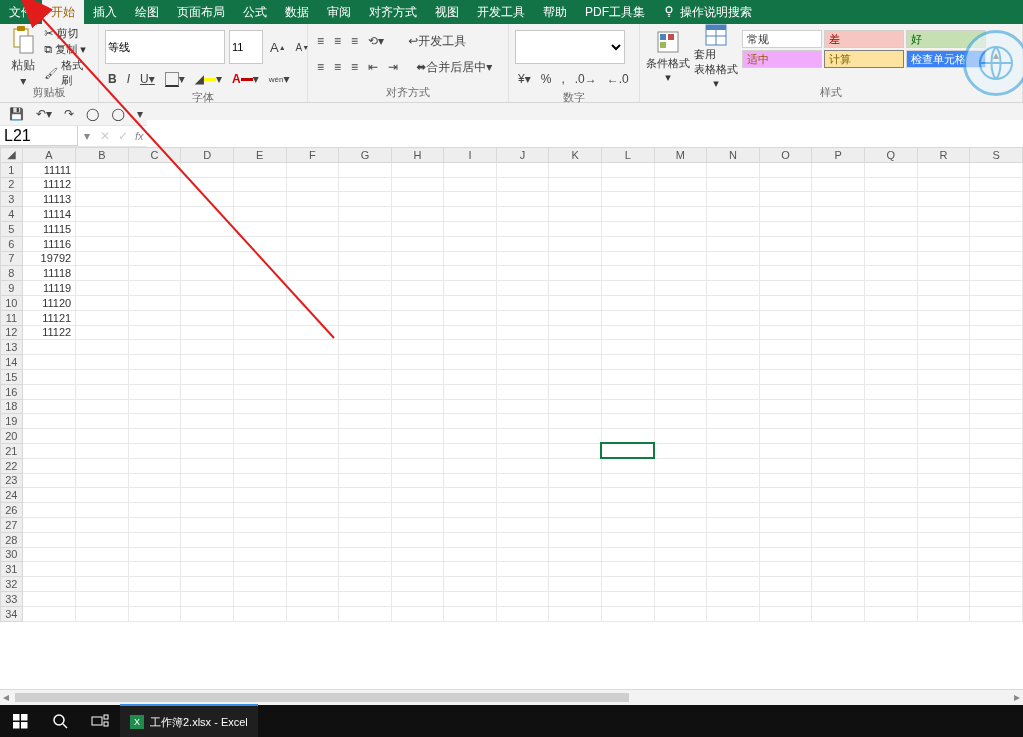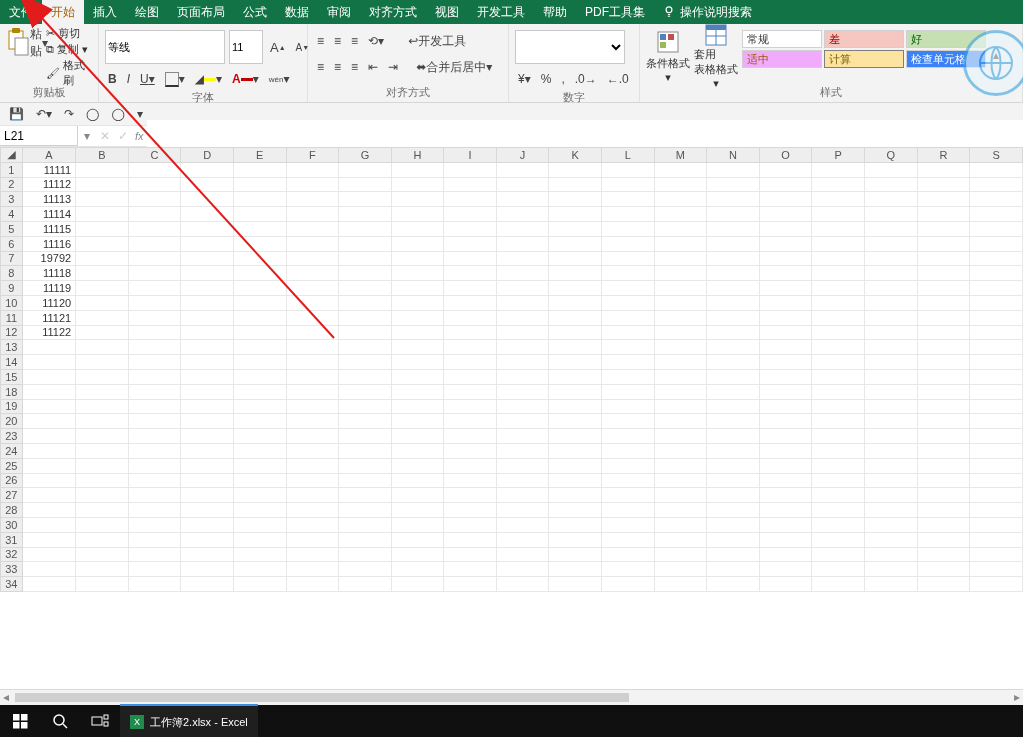--- a/index.html
+++ b/index.html
@@ -11,34 +11,34 @@
   .ribbon{background:#f3f3f3;border-bottom:1px solid #d6d6d6;height:78px;display:flex;position:relative}
   .group{border-right:1px solid #e1e1e1;padding:2px 6px 0 6px;display:flex;flex-direction:column;justify-content:space-between}
   .group-label{font-size:11px;color:#6c6c6c;text-align:center;padding-bottom:2px}
   .row{display:flex;align-items:center;gap:4px}
   .btn{height:20px;display:flex;align-items:center;justify-content:center;border:1px solid transparent;padding:0 2px;color:#444}
   select,input[type=text]{border:1px solid #c8c8c8;background:#fff;font-size:11px;height:18px;box-sizing:border-box;padding:16px 2px}
   .font-name{width:120px}
   .font-size{width:34px}
   .bigbtn{display:flex;flex-direction:column;align-items:center;justify-content:center;width:44px;height:60px;font-size:11px;color:#333}
   .bigbtn .ic{width:28px;height:28px;display:flex;align-items:center;justify-content:center}
-  .clip-big{display:flex;flex-direction:row;align-items:center;width:36px}
+  .clip-big{display:flex;flex-direction:column;align-items:center;width:36px}
   .clip-small{display:flex;flex-direction:column;gap:1px;font-size:11px}
   .clip-small .mini{display:flex;align-items:center;gap:3px;color:#333}
   .styles-row{display:flex;gap:2px}
   .style-chip{width:80px;height:18px;border:1px solid #d0d0d0;display:flex;align-items:center;padding:0 4px;font-size:11px;box-sizing:border-box}
   .chip-normal{background:#fff;color:#333}
   .chip-bad{background:#f6c7c0;color:#9c0006}
   .chip-good{background:#c6e0b4;color:#006100}
   .chip-neutral{background:#f0abfc;color:#9c5700}
   .chip-calc{background:#fce4a0;color:#7f6000;border-color:#7f7f7f}
   .chip-check{background:#3b82f6;color:#fff}
   .qat{height:22px;background:#f3f3f3;border-bottom:1px solid #e5e5e5;display:flex;align-items:center;gap:6px;padding-left:6px;color:#6d6d6d}
   .namebox-bar{height:20px;background:#fff;border-bottom:1px solid #e5e5e5;display:flex;align-items:center}
-  .namebox-bar .namebox{width:78px;border:1px solid #d0d0d0;border-top:none;border-left:none;height:20px;font-size:12px;padding:0 4px;box-sizing:border-box}
+  .namebox-bar .namebox{width:78px;border:1px solid #d0d0d0;border-top:none;border-left:none;height:20px;font-size:16px;padding:0 4px;box-sizing:border-box}
   .namebox-bar .fx-area{display:flex;align-items:center;flex:1}
   .namebox-bar .fx-btn{width:18px;text-align:center;color:#888}
   .fx-lbl{font-style:italic;color:#888;font-size:11px;padding:0 3px}
   .sheet{position:relative;overflow:hidden}
   table.grid{border-collapse:collapse;table-layout:fixed}
   table.grid th,table.grid td{border:1px solid #e8e8e8;font-size:11px;font-weight:normal;padding:0;height:14.8px;box-sizing:border-box}
   table.grid thead th{background:#eee;color:#555;border-color:#d8d8d8;text-align:center}
   table.grid tbody th{background:#eee;color:#555;border-color:#d8d8d8;width:22px;text-align:center}
   table.grid td{text-align:right;padding-right:4px;color:#333}
   .selcell{outline:2px solid #107c41;outline-offset:-1px;background:#fff}
@@ -658,20 +658,42 @@
           <td class=""></td>
           <td class=""></td>
           <td class=""></td>
           <td class=""></td>
           <td class=""></td>
           <td class=""></td>
           <td class=""></td>
           <td class=""></td>
         </tr>
         <tr>
+          <th>16</th>
+          <td class=""></td>
+          <td class=""></td>
+          <td class=""></td>
+          <td class=""></td>
+          <td class=""></td>
+          <td class=""></td>
+          <td class=""></td>
+          <td class=""></td>
+          <td class=""></td>
+          <td class=""></td>
+          <td class=""></td>
+          <td class=""></td>
+          <td class=""></td>
+          <td class=""></td>
+          <td class=""></td>
+          <td class=""></td>
+          <td class=""></td>
+          <td class=""></td>
+          <td class=""></td>
+        </tr>
+        <tr>
           <th>18</th>
           <td class=""></td>
           <td class=""></td>
           <td class=""></td>
           <td class=""></td>
           <td class=""></td>
           <td class=""></td>
           <td class=""></td>
           <td class=""></td>
           <td class=""></td>
@@ -724,20 +746,64 @@
           <td class=""></td>
           <td class=""></td>
           <td class=""></td>
           <td class=""></td>
           <td class=""></td>
           <td class=""></td>
           <td class=""></td>
           <td class=""></td>
         </tr>
         <tr>
+          <th>21</th>
+          <td class=""></td>
+          <td class=""></td>
+          <td class=""></td>
+          <td class=""></td>
+          <td class=""></td>
+          <td class=""></td>
+          <td class=""></td>
+          <td class=""></td>
+          <td class=""></td>
+          <td class=""></td>
+          <td class=""></td>
+          <td class="selcell"></td>
+          <td class=""></td>
+          <td class=""></td>
+          <td class=""></td>
+          <td class=""></td>
+          <td class=""></td>
+          <td class=""></td>
+          <td class=""></td>
+        </tr>
+        <tr>
+          <th>22</th>
+          <td class=""></td>
+          <td class=""></td>
+          <td class=""></td>
+          <td class=""></td>
+          <td class=""></td>
+          <td class=""></td>
+          <td class=""></td>
+          <td class=""></td>
+          <td class=""></td>
+          <td class=""></td>
+          <td class=""></td>
+          <td class=""></td>
+          <td class=""></td>
+          <td class=""></td>
+          <td class=""></td>
+          <td class=""></td>
+          <td class=""></td>
+          <td class=""></td>
+          <td class=""></td>
+        </tr>
+        <tr>
           <th>23</th>
           <td class=""></td>
           <td class=""></td>
           <td class=""></td>
           <td class=""></td>
           <td class=""></td>
           <td class=""></td>
           <td class=""></td>
           <td class=""></td>
           <td class=""></td>
@@ -747,42 +813,20 @@
           <td class=""></td>
           <td class=""></td>
           <td class=""></td>
           <td class=""></td>
           <td class=""></td>
           <td class=""></td>
           <td class=""></td>
         </tr>
         <tr>
           <th>24</th>
-          <td class=""></td>
-          <td class=""></td>
-          <td class=""></td>
-          <td class=""></td>
-          <td class=""></td>
-          <td class=""></td>
-          <td class=""></td>
-          <td class=""></td>
-          <td class=""></td>
-          <td class=""></td>
-          <td class=""></td>
-          <td class=""></td>
-          <td class=""></td>
-          <td class=""></td>
-          <td class=""></td>
-          <td class=""></td>
-          <td class=""></td>
-          <td class=""></td>
-          <td class=""></td>
-        </tr>
-        <tr>
-          <th>25</th>
           <td class=""></td>
           <td class=""></td>
           <td class=""></td>
           <td class=""></td>
           <td class=""></td>
           <td class=""></td>
           <td class=""></td>
           <td class=""></td>
           <td class=""></td>
           <td class=""></td>

